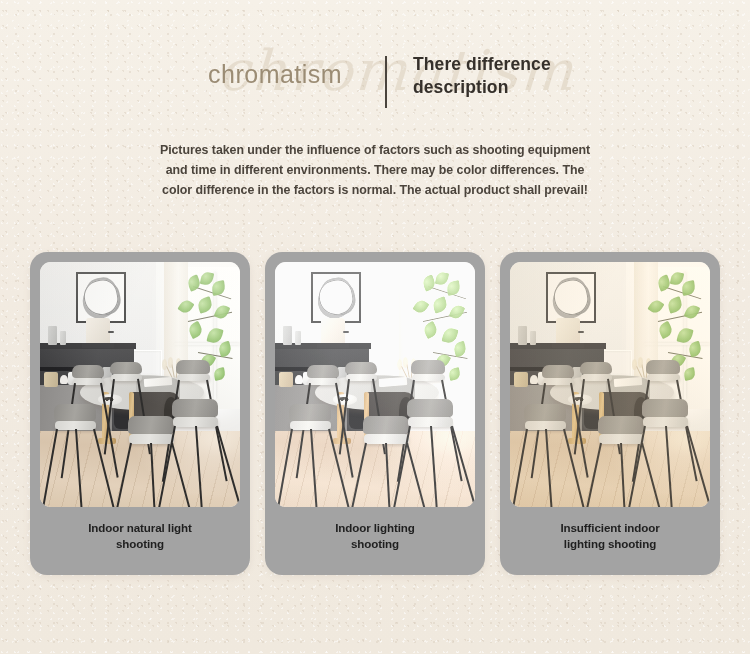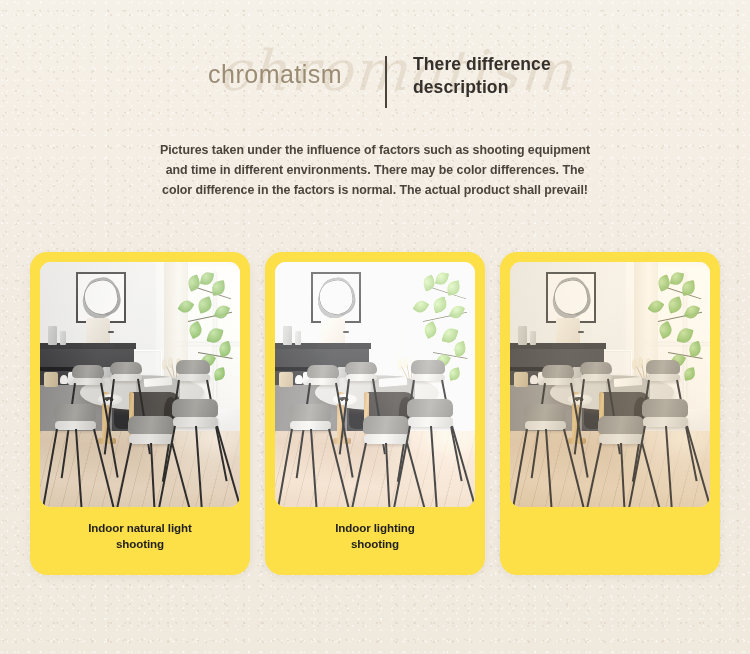--- a/index.html
+++ b/index.html
@@ -101,21 +101,21 @@
     left: 30px;
     top: 252px;
     width: 690px;
     display: flex;
     justify-content: space-between;
   }
 
   .card {
     width: 220px;
     height: 323px;
-    background: #fde047;
+    background: #a3a3a3;
     border-radius: 17px;
     box-shadow: 0 2px 7px rgba(150,135,115,.13);
     padding: 10px 10px 0 10px;
     display: flex;
     flex-direction: column;
     align-items: center;
   }
 
   .photo {
     width: 200px;
@@ -740,15 +740,17 @@
         <div class="chair" style="left:66%;top:56%;width:23%;height:18%">
           <div class="chair-back"></div>
           <div class="chair-seat"></div>
           <div class="chair-leg" style="left:4%;top:60%;width:2px;height:225%;transform:rotate(11deg)"></div>
           <div class="chair-leg" style="left:50%;top:60%;width:2px;height:225%;transform:rotate(-4deg)"></div>
           <div class="chair-leg" style="left:95%;top:60%;width:2px;height:225%;transform:rotate(-16deg)"></div>
         </div>
         <div class="tint"></div>
       </div>
     </div>
+    <div class="caption">Insufficient indoor
+lighting shooting</div>
   </div>
 
 </div>
 
 </body></html>

